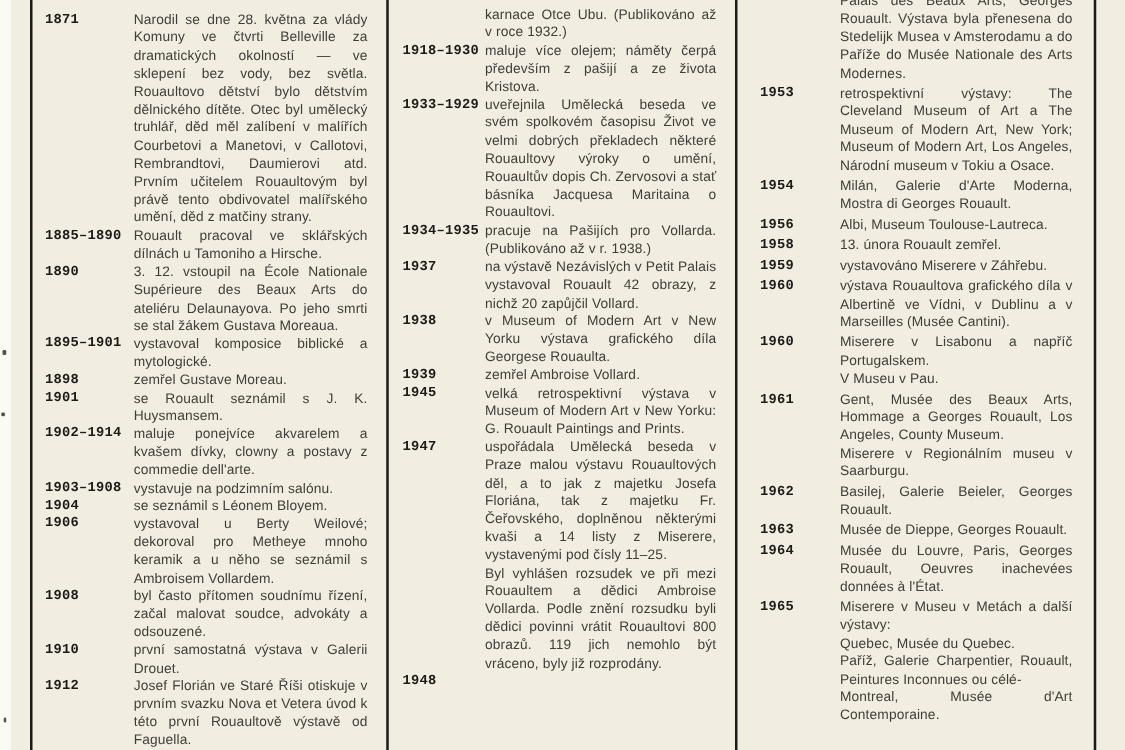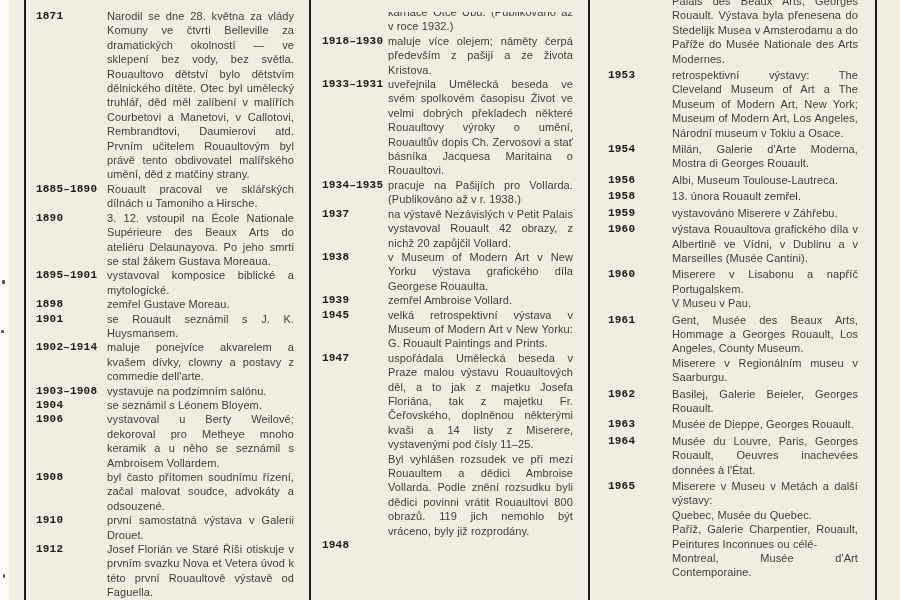--- a/index.html
+++ b/index.html
@@ -19,21 +19,21 @@
   .speck{position:absolute;background:#55534c;border-radius:1px;}
   .rule{position:absolute;top:0;bottom:0;width:2px;background:var(--ink);}
   .rule.r1{left:24px;}
   .rule.r2{left:309px;}
   .rule.r3{left:588px;}
   .rule.r4{left:875px;}
   .col{position:absolute;top:0;bottom:0;overflow:hidden;box-sizing:border-box;
        font-size:11px;line-height:14.4px;color:var(--text);}
   .col .inner{display:block;}
   .col0{left:26px;width:281px;padding:9px 13px 0 10px;}
-  .col1{left:311px;width:275px;padding:0 13px 0 11px;margin-top:12px;}
+  .col1{left:311px;width:275px;padding:12px 13px 0 11px;}
   .col1 .inner{margin-top:-7px;}
   .col2{left:590px;width:283px;padding:0 15px 12px 18px;}
   .col2 .inner{margin-top:-6px;}
   .entry{display:flex;align-items:flex-start;margin:0;}
   .g2 .entry + .entry{margin-top:2px;}
   .year{flex:0 0 auto;font-weight:bold;color:var(--ink);letter-spacing:.2px;white-space:nowrap;font-family:Liberation Mono, monospace;}
   .col0 .year{flex-basis:71px;}
   .col1 .year{flex-basis:66px;}
   .col2 .year{flex-basis:64px;}
   .txt{flex:1 1 auto;min-width:0;}
@@ -143,21 +143,21 @@
             <p>karnace Otce Ubu. (Publikováno až v roce 1932.)</p>
           </div>
         </div>
         <div class="entry">
           <div class="year">1918–1930</div>
           <div class="txt">
             <p>maluje více olejem; náměty čerpá především z pašijí a ze života Kristova.</p>
           </div>
         </div>
         <div class="entry">
-          <div class="year">1933–1931</div>
+          <div class="year">1933–1929</div>
           <div class="txt">
             <p>uveřejnila Umělecká beseda ve svém spolkovém časopisu Život ve velmi dobrých překladech některé Rouaultovy výroky o umění, Rouaultův dopis Ch. Zervosovi a stať básníka Jacquesa Maritaina o Rouaultovi.</p>
           </div>
         </div>
         <div class="entry">
           <div class="year">1934–1935</div>
           <div class="txt">
             <p>pracuje na Pašijích pro Vollarda. (Publikováno až v r. 1938.)</p>
           </div>
         </div>

